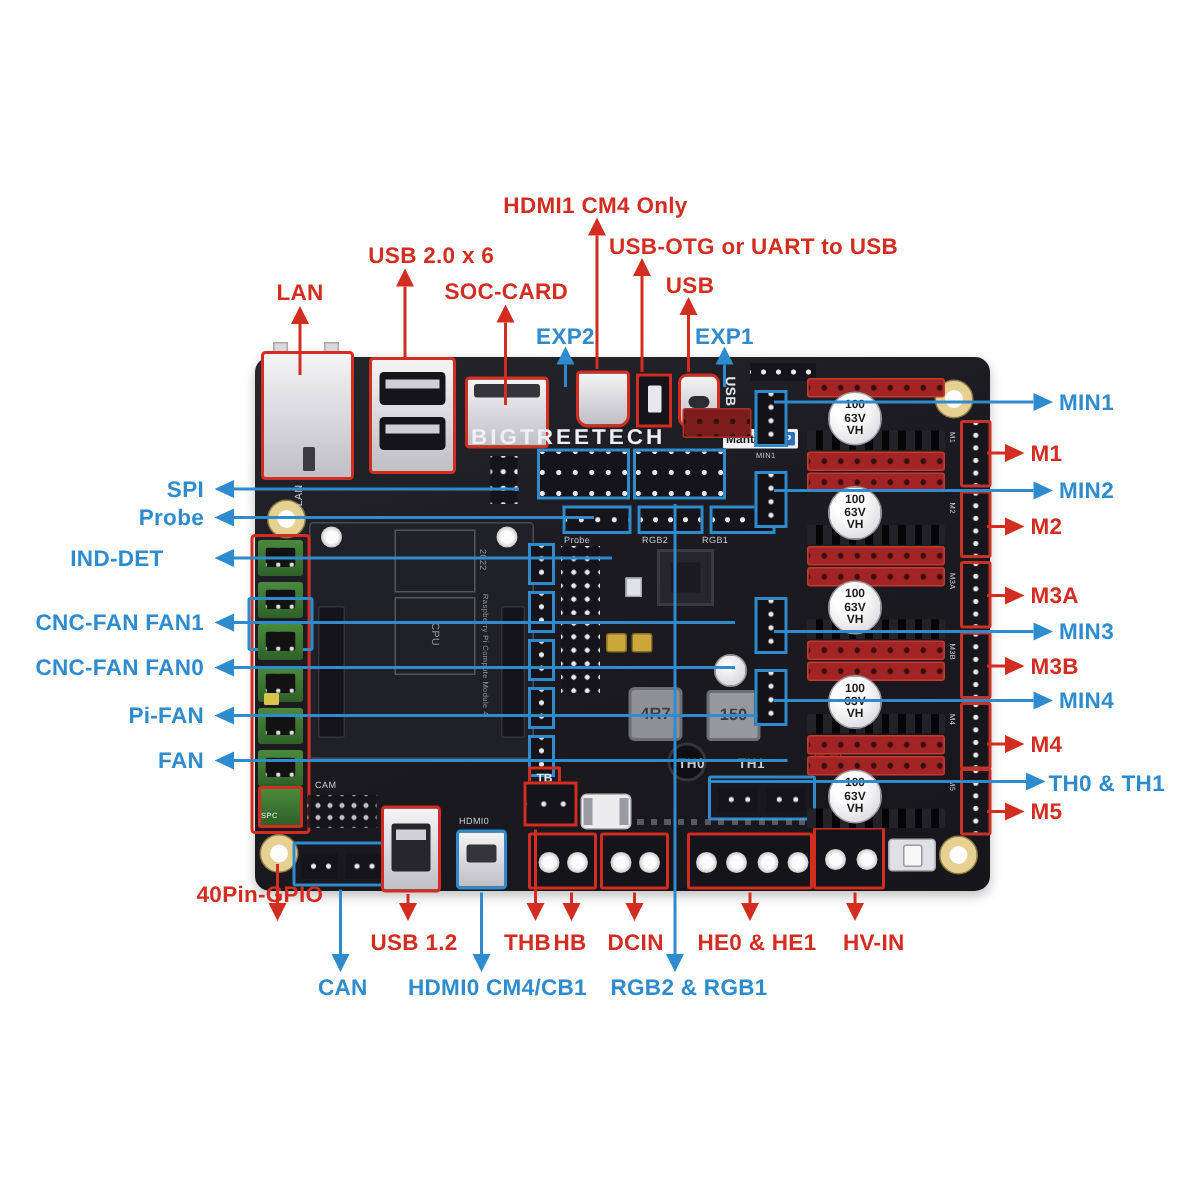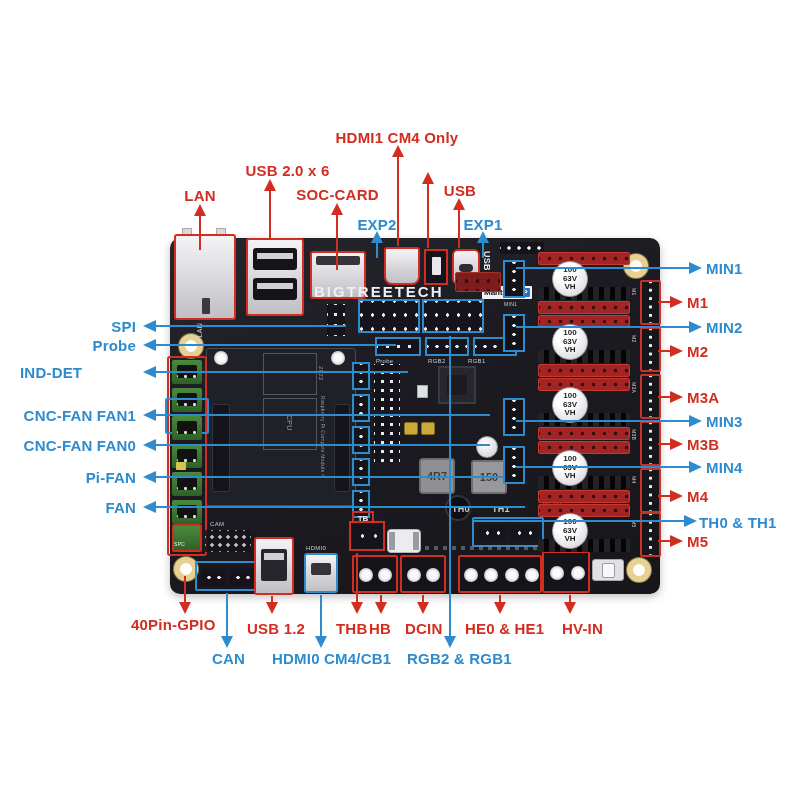--- a/index.html
+++ b/index.html
@@ -276,35 +276,36 @@
   <div class="av up c-red anno" style="left:397px;top:157px;height:89px"></div>
   <div class="av up c-red anno" style="left:427px;top:184px;height:64px"></div>
   <div class="av up c-red anno" style="left:458px;top:210px;height:38px"></div>
   <div class="av up c-blue anno" style="left:376px;top:243px;height:15px"></div>
   <div class="av up c-blue anno" style="left:482px;top:243px;height:15px"></div>
 
   <div class="lbl c-red anno" style="left:170px;top:187px;width:60px;text-align:center">LAN</div>
   <div class="lbl c-red anno" style="left:225px;top:162px;width:125px;text-align:center">USB 2.0 x 6</div>
   <div class="lbl c-red anno" style="left:290px;top:186px;width:95px;text-align:center">SOC-CARD</div>
   <div class="lbl c-red anno" style="left:332px;top:129px;width:130px;text-align:center">HDMI1 CM4 Only</div>
+  <div class="lbl c-red anno" style="left:406px;top:156px">USB-OTG or UART to USB</div>
   <div class="lbl c-red anno" style="left:442px;top:182px;width:36px;text-align:center">USB</div>
   <div class="lbl c-blue anno" style="left:355px;top:216px;width:44px;text-align:center">EXP2</div>
   <div class="lbl c-blue anno" style="left:461px;top:216px;width:44px;text-align:center">EXP1</div>
 
   <div class="ah hl c-blue anno" style="left:156px;top:325px;width:190px"></div>
   <div class="ah hl c-blue anno" style="left:156px;top:344px;width:240px"></div>
   <div class="ah hl c-blue anno" style="left:156px;top:371px;width:252px"></div>
   <div class="ah hl c-blue anno" style="left:156px;top:414px;width:334px"></div>
   <div class="ah hl c-blue anno" style="left:156px;top:444px;width:334px"></div>
   <div class="ah hl c-blue anno" style="left:156px;top:476px;width:349px"></div>
   <div class="ah hl c-blue anno" style="left:156px;top:506px;width:369px"></div>
 
   <div class="lbl c-blue anno" style="left:20px;top:318px;width:116px;text-align:right">SPI</div>
   <div class="lbl c-blue anno" style="left:20px;top:337px;width:116px;text-align:right">Probe</div>
-  <div class="lbl c-blue anno" style="left:20px;top:364px;width:116px;text-align:left">IND-DET</div>
+  <div class="lbl c-blue anno" style="left:20px;top:364px;width:116px;text-align:center">IND-DET</div>
   <div class="lbl c-blue anno" style="left:20px;top:407px;width:116px;text-align:right">CNC-FAN FAN1</div>
   <div class="lbl c-blue anno" style="left:20px;top:437px;width:116px;text-align:right">CNC-FAN FAN0</div>
   <div class="lbl c-blue anno" style="left:20px;top:469px;width:116px;text-align:right">Pi-FAN</div>
   <div class="lbl c-blue anno" style="left:20px;top:499px;width:116px;text-align:right">FAN</div>
 
   <div class="ah hr c-blue anno" style="left:516px;top:267px;width:173px"></div>
   <div class="ah hr c-red anno" style="left:658px;top:301px;width:12px"></div>
   <div class="ah hr c-blue anno" style="left:516px;top:326px;width:173px"></div>
   <div class="ah hr c-red anno" style="left:658px;top:350px;width:12px"></div>
   <div class="ah hr c-red anno" style="left:658px;top:396px;width:12px"></div>
@@ -331,21 +332,21 @@
   <div class="av down c-blue anno" style="left:226px;top:593px;height:43px"></div>
   <div class="av down c-red anno" style="left:271px;top:596px;height:6px"></div>
   <div class="av down c-blue anno" style="left:320px;top:595px;height:41px"></div>
   <div class="av down c-red anno" style="left:356px;top:553px;height:49px"></div>
   <div class="av down c-red anno" style="left:380px;top:595px;height:7px"></div>
   <div class="av down c-red anno" style="left:422px;top:595px;height:7px"></div>
   <div class="av down c-blue anno" style="left:449px;top:336px;height:300px"></div>
   <div class="av down c-red anno" style="left:499px;top:595px;height:7px"></div>
   <div class="av down c-red anno" style="left:569px;top:595px;height:7px"></div>
 
-  <div class="lbl c-red anno" style="left:131px;top:616px">40Pin-GPIO</div>
+  <div class="lbl c-red anno" style="left:131px;top:588px">40Pin-GPIO</div>
   <div class="lbl c-blue anno" style="left:212px;top:650px">CAN</div>
   <div class="lbl c-red anno" style="left:247px;top:620px">USB 1.2</div>
   <div class="lbl c-blue anno" style="left:272px;top:650px">HDMI0 CM4/CB1</div>
   <div class="lbl c-red anno" style="left:336px;top:620px">THB</div>
   <div class="lbl c-red anno" style="left:369px;top:620px">HB</div>
   <div class="lbl c-red anno" style="left:405px;top:620px">DCIN</div>
   <div class="lbl c-blue anno" style="left:407px;top:650px">RGB2 &amp; RGB1</div>
   <div class="lbl c-red anno" style="left:465px;top:620px">HE0 &amp; HE1</div>
   <div class="lbl c-red anno" style="left:562px;top:620px">HV-IN</div>
 

